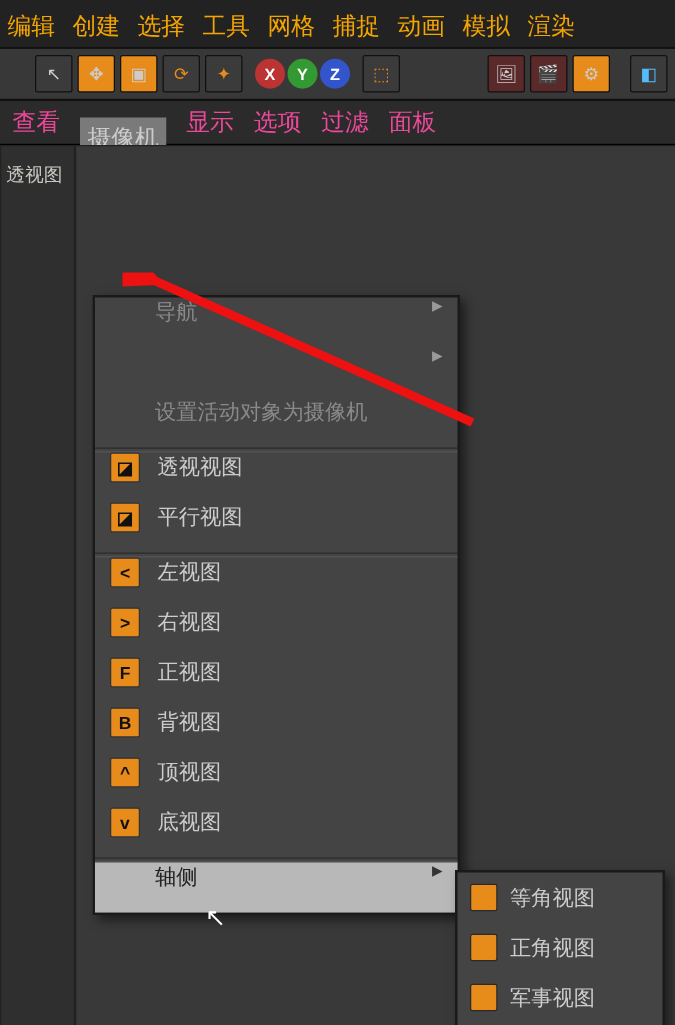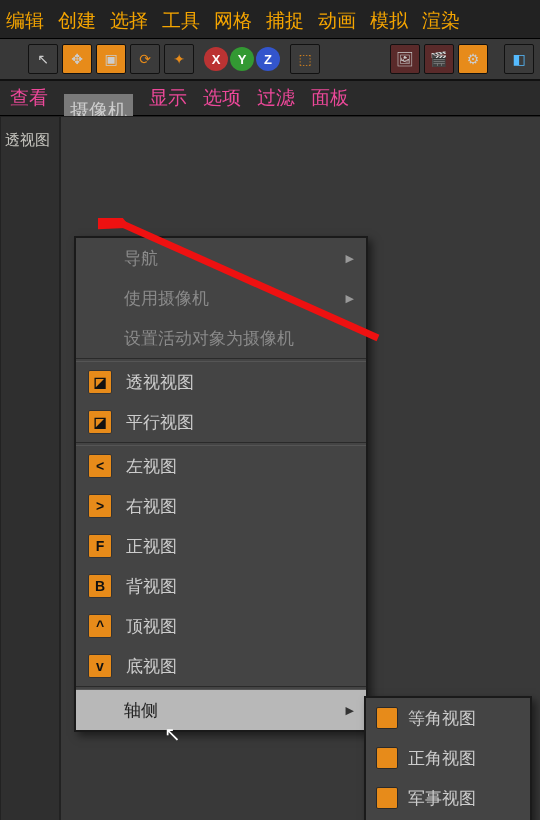--- a/index.html
+++ b/index.html
@@ -12,21 +12,21 @@
   .viewmenu{display:flex;align-items:center;height:34px;background:#2b2b2b;border-bottom:1px solid #000;padding-left:10px;gap:16px;}
   .vtab{color:#ec4899;font-size:19px;cursor:pointer;}
   .vtab.active{color:#ccc;background:#7a7a7a;padding:4px 6px;border-radius:0;margin-top:26px;}
   .pro{color:#f5a500;font-size:21px;font-style:italic;font-weight:bold;margin-left:auto;margin-right:6px;}
   .viewport{position:relative;height:712px;background:#3a3a3a;}
   .vpblock{position:absolute;background:#393939;border:1px solid #222;}
   .vpblock:nth-child(1){left:0;top:0;width:58px;height:712px;background:#2f2f2f;}
   .vpblock:nth-child(2){left:60px;top:0;width:480px;height:712px;}
   .vplabel{position:absolute;left:4px;top:14px;color:#c8c7c1;font-size:15px;writing-mode:horizontal-tb;}
   .dropdown{position:absolute;left:74px;top:120px;width:290px;background:#444;border:2px solid #1a1a1a;box-shadow:4px 4px 8px rgba(0,0,0,.5);}
-  .drow{display:flex;align-items:center;height:40px;padding:0 12px;cursor:pointer;}
+  .drow{display:flex;height:40px;padding:0 12px;cursor:pointer;}
   .drow.disabled{color:#8a8a8a;}
   .drow .ico{width:22px;height:22px;margin-right:14px;display:flex;align-items:center;justify-content:center;font-size:14px;font-weight:bold;color:#111;background:#e78b1a;border:1px solid #333;border-radius:2px;}
   .drow .noico{width:36px;}
   .drow .arr{margin-left:auto;font-size:11px;color:#999;}
   .sep{height:2px;border-top:1px solid #2a2a2a;border-bottom:1px solid #555;}
   .drow.highlight{background:#b8b8b8;color:#222;}
   .submenu{position:absolute;left:364px;top:580px;width:164px;background:#444;border:2px solid #1a1a1a;box-shadow:4px 4px 8px rgba(0,0,0,.5);}
   .srow{display:flex;align-items:center;height:40px;padding:0 10px;cursor:pointer;}
   .srow .sico{width:20px;height:20px;margin-right:10px;background:#e78b1a;border:1px solid #2a2a2a;border-radius:2px;}
   .arrow{position:absolute;left:98px;top:102px;pointer-events:none;}
@@ -82,21 +82,20 @@
   <div class="vpblock"></div>
 
   <div class="dropdown">
     <div class="drow disabled">
         <span class="noico"></span>
         <span>导航</span>
         <span class="arr">▶</span>
       </div>
     <div class="drow disabled">
         <span class="noico"></span>
-        <span>使用摄像机</span>
         <span class="arr">▶</span>
       </div>
     <div class="drow disabled">
         <span class="noico"></span>
         <span>设置活动对象为摄像机</span>
       </div>
     <div class="sep"></div>
     <div class="drow">
         <span class="ico">◪</span>
         <span>透视视图</span>

